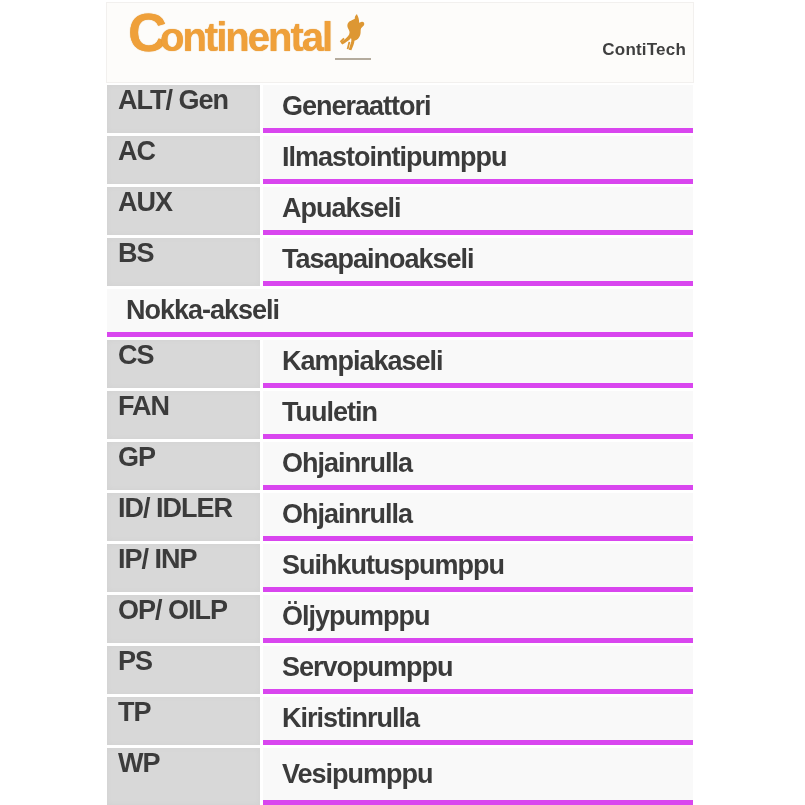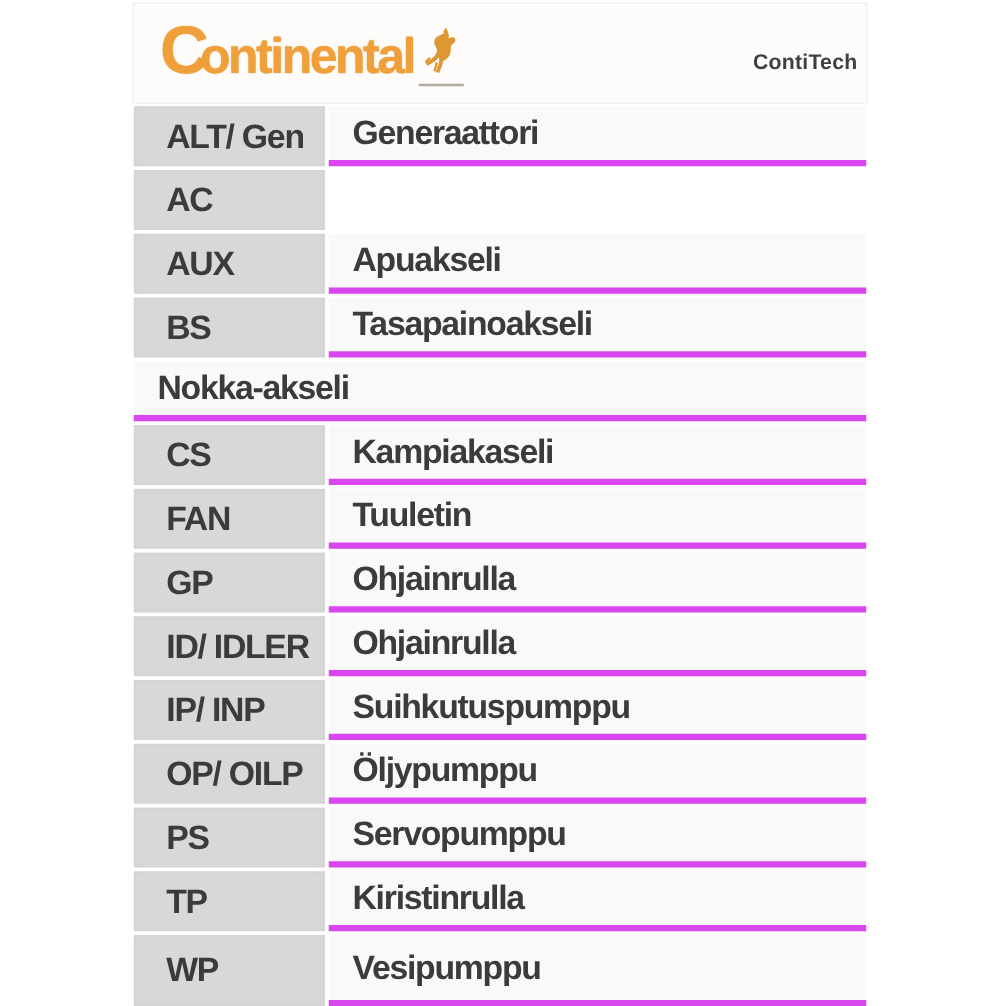--- a/index.html
+++ b/index.html
@@ -16,21 +16,20 @@
     left: 107px;
     top: 3px;
     width: 586px;
   }
   
   .brand-header {
     height: 79px;
     background: #fdfcfa;
     box-shadow: 0 0 0 1px #f2f0ee;
     display: flex;
-    align-items: center;
     box-sizing: border-box;
     padding: 0 7px 0 21px;
     margin-bottom: 3px;
   }
   .logo-wrap {
     display: flex;
     align-items: flex-start;
   }
   .logo-text {
     color: #efa03a;
@@ -69,22 +68,21 @@
   .row:last-child {
     height: 57px;
     margin-bottom: 0;
   }
   .abbr-cell {
     width: 153px;
     margin-right: 3px;
     background: #d8d8d8;
     box-shadow: inset 0 0 6px rgba(0,0,0,0.03);
     display: flex;
-    align-items: center;
-    padding-left: 26px;
+    padding-left: 11px;
     box-sizing: border-box;
     flex-shrink: 0;
   }
   .desc-cell {
     flex: 1;
     background: #f9f9f9;
     border-bottom: 5px solid #d946ef;
     display: flex;
     align-items: center;
     padding-left: 19px;
@@ -124,20 +122,23 @@
       </div>
       <div class="desc-cell">
         <span class="cell-text">Generaattori</span>
       </div>
     </div>
 
     <div class="row">
       <div class="abbr-cell">
         <span class="cell-text">AC</span>
       </div>
+      <div class="desc-cell">
+        <span class="cell-text">Ilmastointipumppu</span>
+      </div>
     </div>
 
     <div class="row">
       <div class="abbr-cell">
         <span class="cell-text">AUX</span>
       </div>
       <div class="desc-cell">
         <span class="cell-text">Apuakseli</span>
       </div>
     </div>

